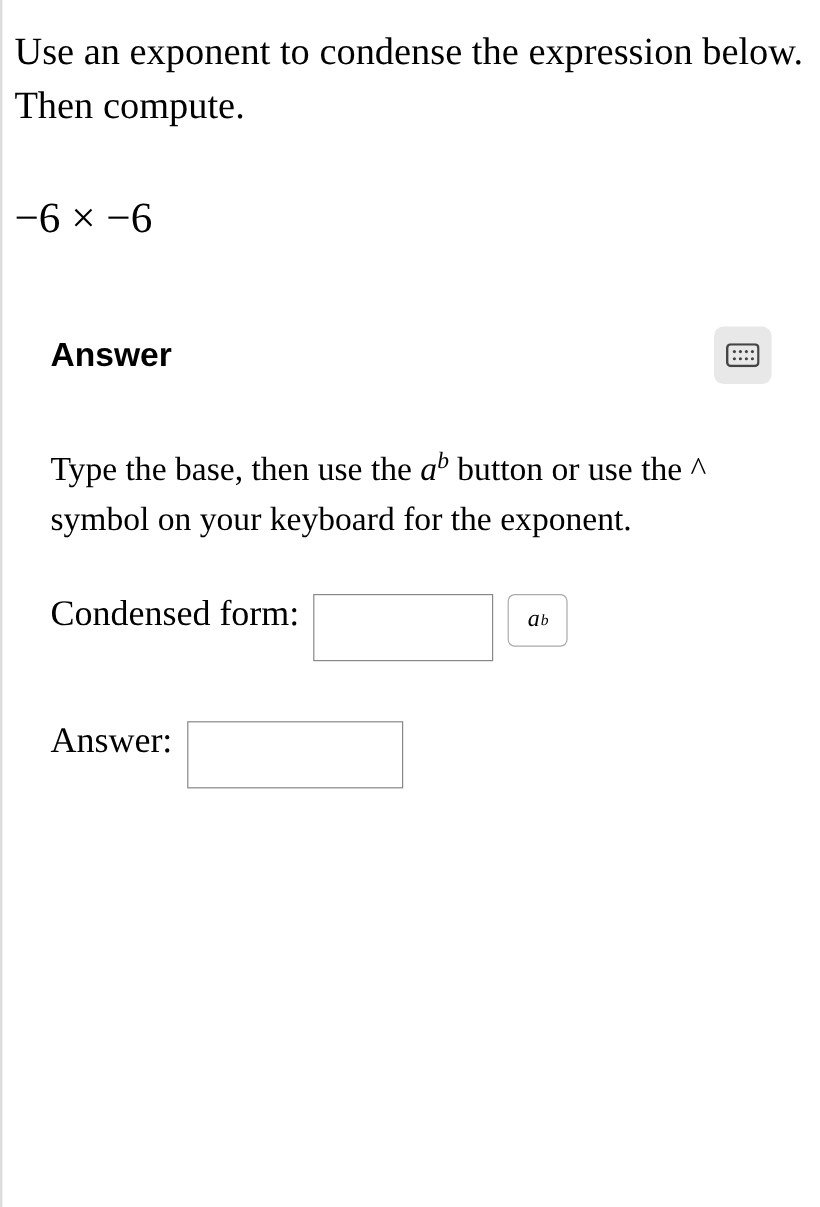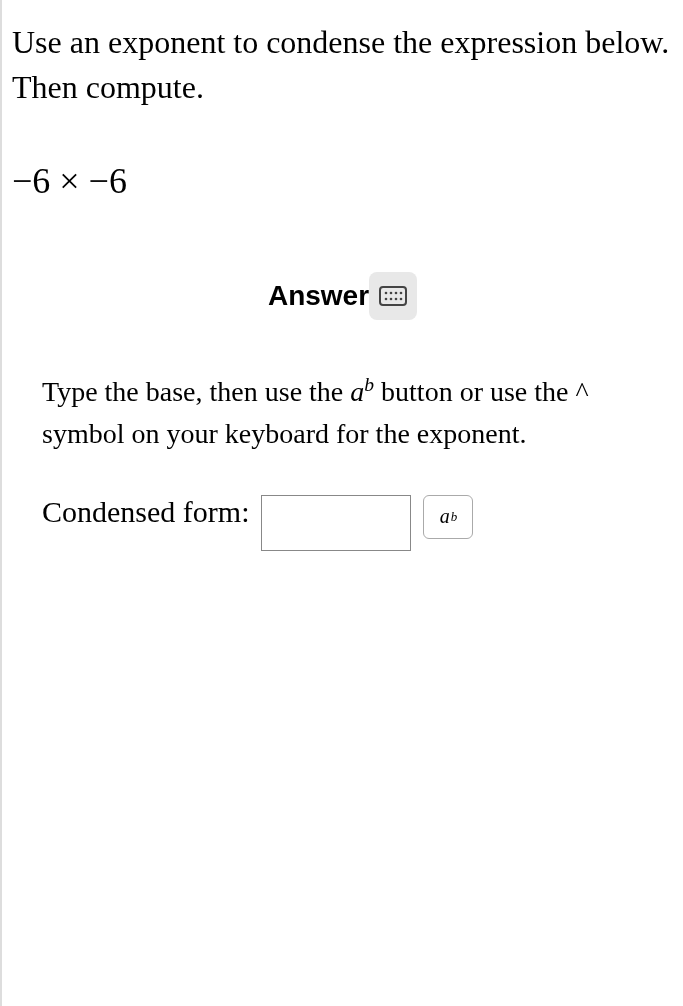--- a/index.html
+++ b/index.html
@@ -25,21 +25,21 @@
       font-size: 36px;
       text-align: left;
       margin-bottom: 70px;
       font-family: 'Times New Roman', serif;
     }
     .answer-section {
       padding: 0 30px;
     }
     .answer-header {
       display: flex;
-      justify-content: center;
+      justify-content: space-between;
       align-items: center;
       margin-bottom: 50px;
     }
     .answer-label {
       font-size: 28px;
       font-weight: bold;
       font-family: Arial, sans-serif;
     }
     .keyboard-icon {
       width: 48px;
@@ -140,13 +140,17 @@
 
   <div class="input-row">
     <span class="input-label">Condensed form:</span>
     <input type="text" class="math-input" value="" style="">
     <button class="exp-button">
       <span class="base">a</span>
         <span class="exp">b</span>
     </button>
   </div>
 
+  <div class="input-row">
+    <span class="input-label">Answer:</span>
+    <input type="text" class="math-input math-input-small" value="" style="">
+  </div>
 </div>
 
 </body></html>

